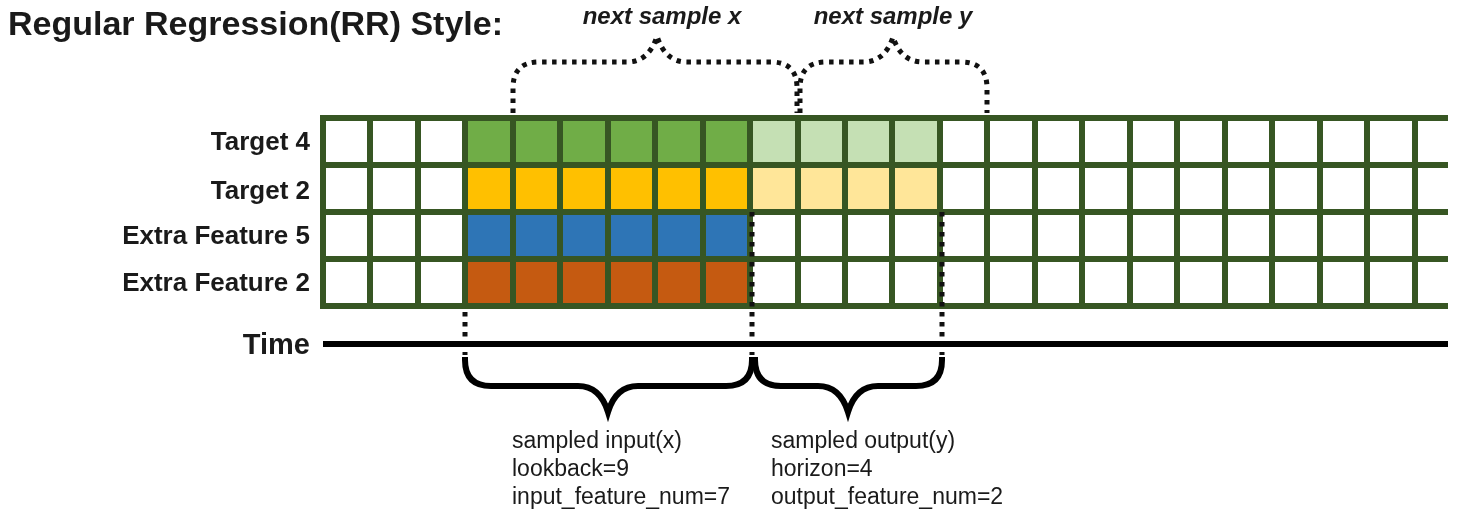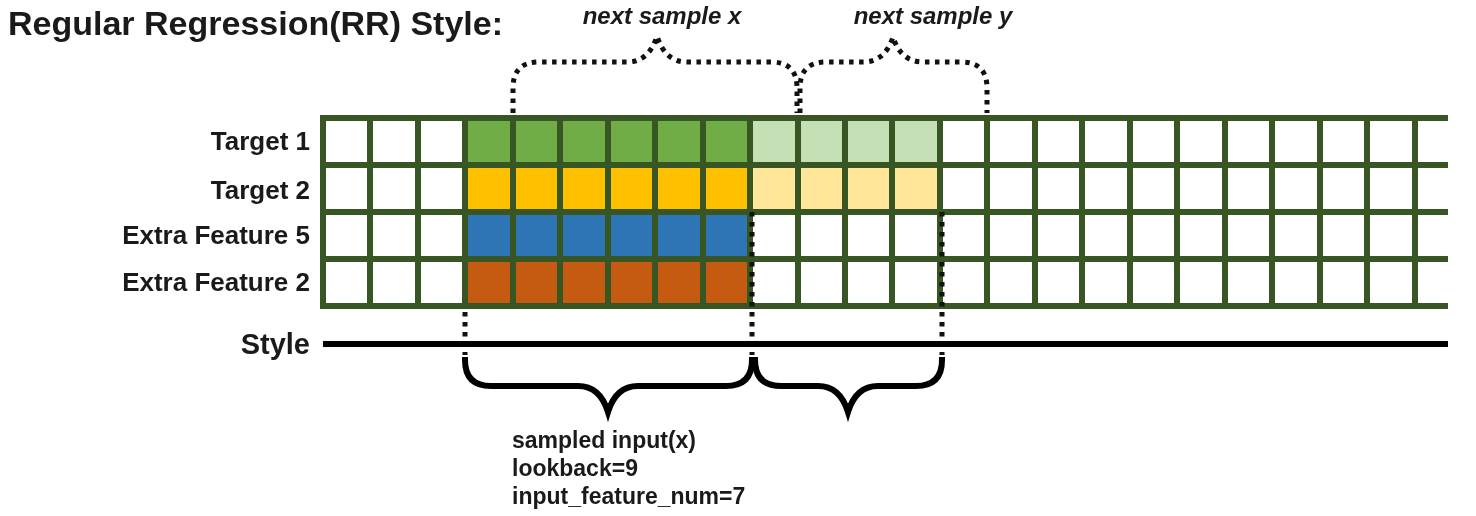--- a/index.html
+++ b/index.html
@@ -8,53 +8,53 @@
     font-family:"Liberation Sans", sans-serif; color:#1a1a1a; overflow:hidden;
   }
   .title{
     position:absolute; left:8px; top:4px; font-size:34px; font-weight:700;
     letter-spacing:0px; white-space:nowrap;
   }
   .next-label{
     position:absolute; top:2px; transform:translateX(-50%);
     font-size:24px; font-style:italic; font-weight:600; white-space:nowrap;
   }
-  #nextX{left:662px;} #nextY{left:893px;margin-left:40px;}
+  #nextX{left:662px;} #nextY{left:893px;}
   .row-label{
     position:absolute; left:0; width:310px; height:41px; line-height:41px;
     text-align:right; font-size:26px; font-weight:700; white-space:nowrap;
   }
   .time-label{
     position:absolute; left:0; width:310px; top:324px; height:40px; line-height:40px;
     text-align:right; font-size:29px; font-weight:700;
   }
   #grid{
     position:absolute; left:320px; top:115px; width:1145px; height:194px;
     box-sizing:border-box; padding:6px; display:grid; gap:6px;
     grid-template-columns:repeat(24,1fr); grid-template-rows:repeat(4,1fr);
   }
   #grid .cell{width:100%; height:100%;}
   svg.overlay{position:absolute; left:0; top:0; pointer-events:none;}
   .anno{
-    position:absolute; top:426px; font-size:23px; font-weight:700;
+    position:absolute; top:426px; font-size:23px; font-weight:400;
     line-height:28px; white-space:nowrap;
   }
   #annoInput{left:512px;} #annoOutput{left:771px;}
 </style>
 </head>
 <body>
 
 <div class="canvas">
 
   <div class="title">Regular Regression(RR) Style:</div>
 
   <div id="nextX" class="next-label">next sample x</div>
   <div id="nextY" class="next-label">next sample y</div>
 
-  <div class="row-label" style="top:121px">Target 1</div>
+  <div class="row-label" style="top:121px">Target 4</div>
   <div class="row-label" style="top:170px">Target 2</div>
   <div class="row-label" style="top:215px">Extra Feature 5</div>
   <div class="row-label" style="top:262px">Extra Feature 2</div>
 
   <div id="grid" style="background: rgb(55, 86, 35);">
       <div class="cell" style="background: rgb(255, 255, 255);"></div>
       <div class="cell" style="background: rgb(255, 255, 255);"></div>
       <div class="cell" style="background: rgb(255, 255, 255);"></div>
       <div class="cell" style="background: rgb(112, 173, 71);"></div>
       <div class="cell" style="background: rgb(112, 173, 71);"></div>
@@ -144,21 +144,21 @@
       <div class="cell" style="background: rgb(255, 255, 255);"></div>
       <div class="cell" style="background: rgb(255, 255, 255);"></div>
       <div class="cell" style="background: rgb(255, 255, 255);"></div>
       <div class="cell" style="background: rgb(255, 255, 255);"></div>
       <div class="cell" style="background: rgb(255, 255, 255);"></div>
       <div class="cell" style="background: rgb(255, 255, 255);"></div>
       <div class="cell" style="background: rgb(255, 255, 255);"></div>
       <div class="cell" style="background: rgb(255, 255, 255);"></div>
     </div>
 
-  <div class="time-label">Style</div>
+  <div class="time-label">Time</div>
 
   <svg class="overlay" width="1476" height="516" viewBox="0 0 1476 516">
 
     <path d="M 513 113 L 513 88 Q 513 62 539 62 L 627 62 Q 649 62 657 36 Q 665 62 687 62 L 771 62 Q 797 62 797 88 L 797 113" fill="none" stroke="#111111" stroke-width="5" stroke-dasharray="4.5 5.5"></path>
 
     <path d="M 800 113 L 800 88 Q 800 62 826 62 L 863 62 Q 885 62 893 37 Q 901 62 923 62 L 961 62 Q 987 62 987 88 L 987 113" fill="none" stroke="#111111" stroke-width="5" stroke-dasharray="4.5 5.5"></path>
 
     <line x1="465" y1="312" x2="465" y2="355" stroke="#111111" stroke-width="5" stroke-dasharray="4.5 5.5"></line>
     <line x1="752" y1="212" x2="752" y2="355" stroke="#111111" stroke-width="5" stroke-dasharray="4.5 5.5"></line>
     <line x1="942" y1="212" x2="942" y2="355" stroke="#111111" stroke-width="5" stroke-dasharray="4.5 5.5"></line>
@@ -169,14 +169,19 @@
     <path d="M 465 357 L 465 360 Q 465 386 491 386 L 578 386 Q 600 386 608 412 Q 616 386 638 386 L 726 386 Q 752 386 752 360 L 752 357" fill="none" stroke="#000000" stroke-width="6"></path>
 
     <path d="M 755 357 L 755 360 Q 755 386 781 386 L 818 386 Q 840 386 848 412 Q 856 386 878 386 L 916 386 Q 942 386 942 360 L 942 357" fill="none" stroke="#000000" stroke-width="6"></path>
   </svg>
 
   <div id="annoInput" class="anno">
     <div>sampled input(x)</div>
     <div>lookback=9</div>
     <div>input_feature_num=7</div>
   </div>
+  <div id="annoOutput" class="anno">
+    <div>sampled output(y)</div>
+    <div>horizon=4</div>
+    <div>output_feature_num=2</div>
+  </div>
 
 </div>
 
 </body></html>

